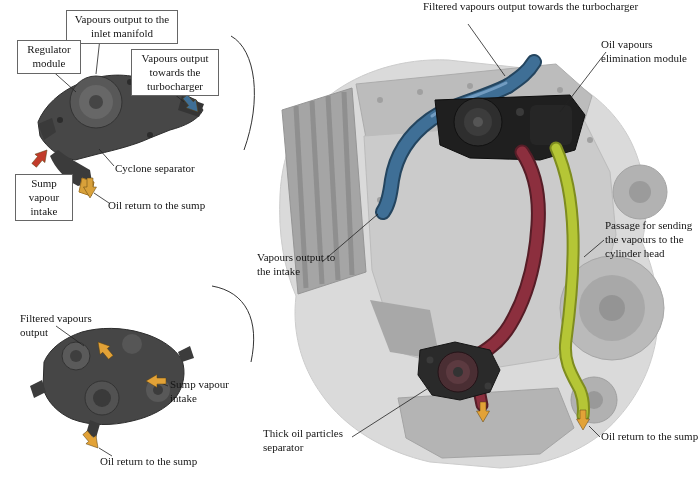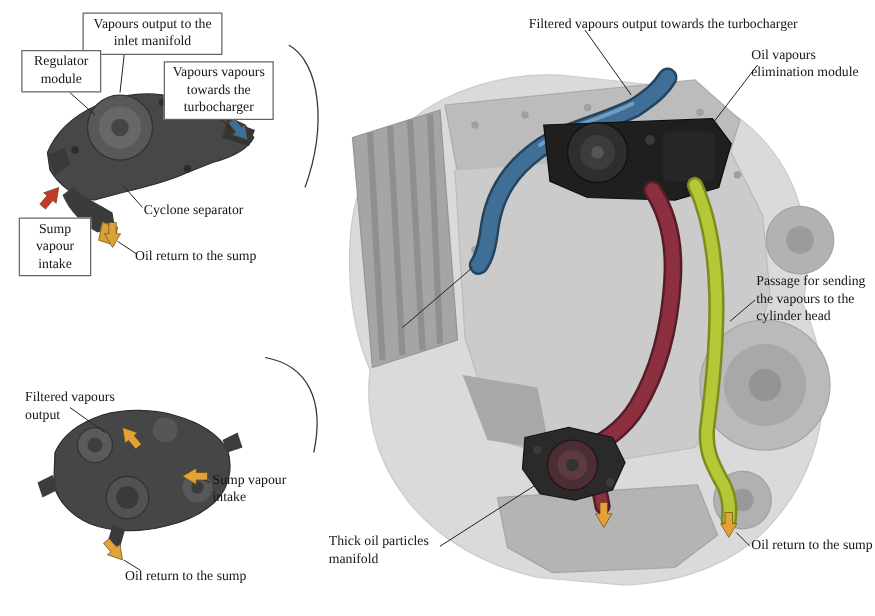--- a/index.html
+++ b/index.html
@@ -158,38 +158,39 @@
       <use href="#arr" transform="translate(98,448) rotate(140)" style="fill: rgb(226, 162, 55);"></use>
       <use href="#arr" transform="translate(483,422) rotate(180)" style="fill: rgb(226, 162, 55);"></use>
       <use href="#arr" transform="translate(583,430) rotate(180)" style="fill: rgb(226, 162, 55);"></use>
     </g>
   </svg>
 
   <div class="lbl boxed" style="left:66px;top:10px;width:104px">Vapours output to the inlet manifold</div>
 
   <div class="lbl boxed" style="left:17px;top:40px;width:56px">Regulator module</div>
 
-  <div class="lbl boxed" style="left:131px;top:49px;width:80px">Vapours vapours towards the turbocharger</div>
+  <div class="lbl boxed" style="left:131px;top:49px;width:80px">Vapours output towards the turbocharger</div>
 
   <div class="lbl nowrap" style="left:115px;top:162px">Cyclone separator</div>
 
   <div class="lbl boxed bold" style="left:15px;top:174px;width:50px">Sump vapour intake</div>
 
   <div class="lbl nowrap" style="left:108px;top:199px">Oil return to the sump</div>
 
   <div class="lbl bold" style="left:20px;top:312px;width:72px">Filtered vapours output</div>
 
   <div class="lbl bold" style="left:170px;top:378px;width:60px">Sump vapour intake</div>
 
   <div class="lbl bold nowrap" style="left:100px;top:455px">Oil return to the sump</div>
 
-  <div class="lbl nowrap" style="left:423px;top:13px">Filtered vapours output towards the turbocharger</div>
+  <div class="lbl nowrap" style="left:423px;top:0">Filtered vapours output towards the turbocharger</div>
 
   <div class="lbl" style="left:605px;top:219px;width:90px">Passage for sending the vapours to the cylinder head</div>
 
   <div class="lbl" style="left:601px;top:38px;width:96px">Oil vapours elimination module</div>
 
+  <div class="lbl" style="left:257px;top:251px;width:82px">Vapours output to the intake</div>
 
-  <div class="lbl" style="left:263px;top:427px;width:100px">Thick oil particles manifold</div>
+  <div class="lbl" style="left:263px;top:427px;width:100px">Thick oil particles separator</div>
 
   <div class="lbl nowrap" style="left:601px;top:430px">Oil return to the sump</div>
 
 </div>
 
 </body></html>

